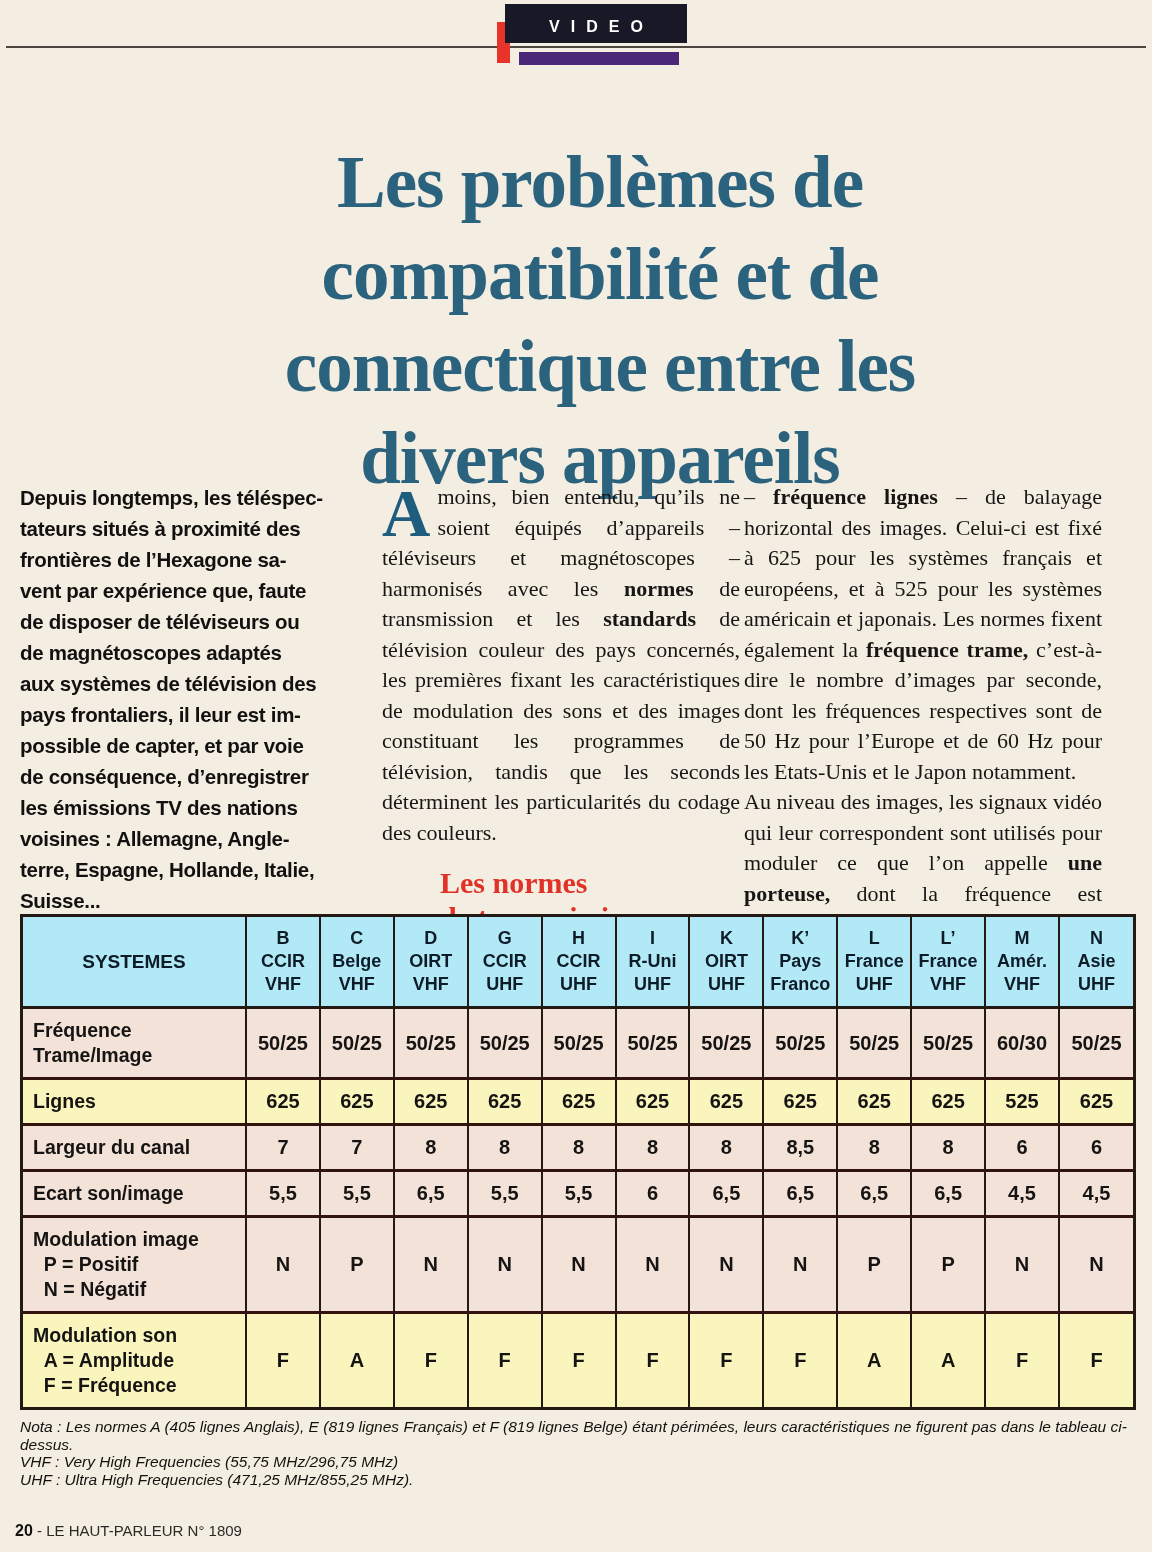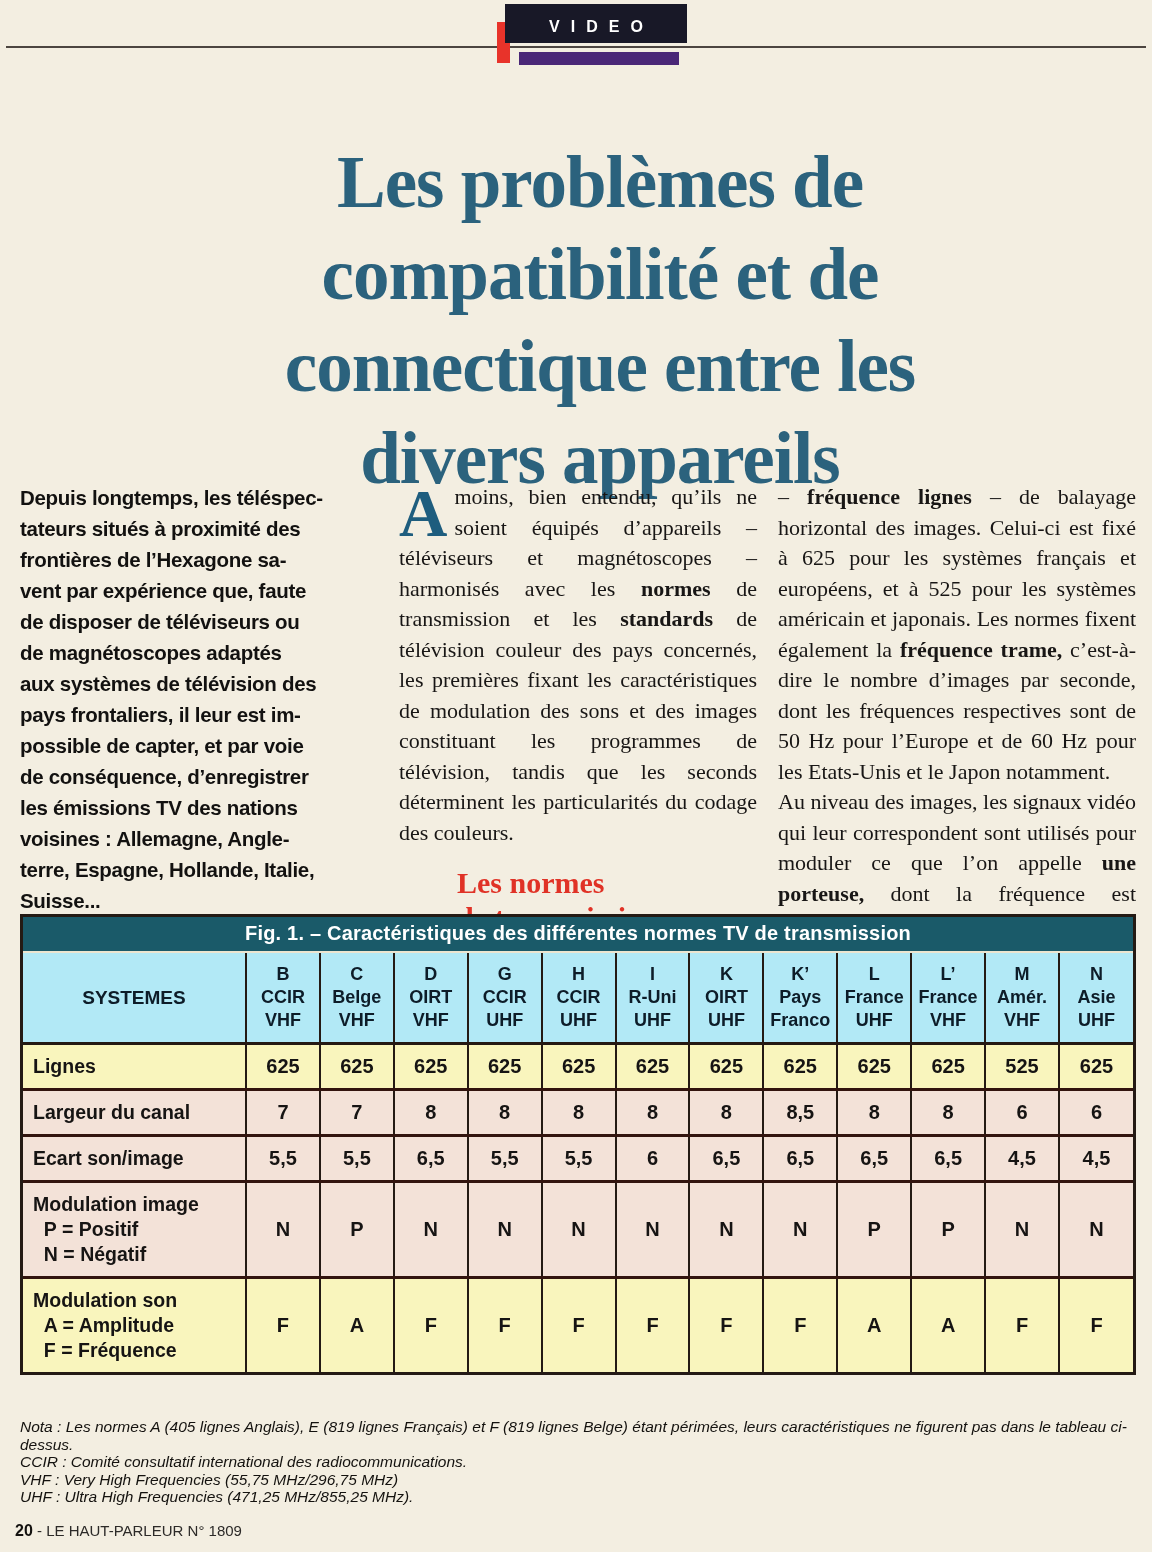--- a/index.html
+++ b/index.html
@@ -32,21 +32,21 @@
   .badge-red-bar{position:absolute;top:22px;left:497px;width:13px;height:41px;background:var(--badge-red);}
   .badge-purple-bar{position:absolute;top:52px;left:519px;width:160px;height:13px;background:var(--badge-purple);}
   
   .headline{
     position:absolute;top:88px;left:0;width:100%;
     font-family:"Liberation Serif",serif;font-weight:bold;
     font-size:73px;line-height:92px;letter-spacing:-1px;
     color:var(--headline);text-align:center;white-space:pre-line;padding-left:24px;
   }
   
-  .columns{position:absolute;top:482px;left:20px;width:1116px;display:flex;gap:21px;}
+  .columns{position:absolute;top:482px;left:20px;width:1116px;display:flex;gap:4px;}
   .col{width:358px;}
   .col-intro{
     font-weight:bold;font-size:20.5px;line-height:31px;letter-spacing:-0.3px;
     white-space:pre-line;color:#121110;
   }
   .col-serif{
     font-family:"Liberation Serif",serif;font-size:22px;line-height:30.5px;
     text-align:justify;color:#181615;
   }
   .col-serif p{margin:0;}
@@ -133,21 +133,20 @@
     <p><span>En premier lieu, les normes de transmission fixent le nombre des lignes</span></p>
   </div>
 
   <div class="col col-serif">
     <p><span>– </span><span class="b">fréquence lignes</span><span> – de balayage horizontal des images. Celui-ci est fixé à 625 pour les systèmes français et européens, et à 525 pour les systèmes américain et japonais. Les normes fixent également la </span><span class="b">fréquence trame,</span><span> c’est-à-dire le nombre d’images par seconde, dont les fréquences respectives sont de 50 Hz pour l’Europe et de 60 Hz pour les Etats-Unis et le Japon notamment.</span></p>
     <p><span>Au niveau des images, les signaux vidéo qui leur correspondent sont utilisés pour moduler ce que l’on appelle </span><span class="b">une porteuse,</span><span> dont la fréquence est déterminée par le canal qui est attribué à l’émetteur. Lequel peut être situé soit</span></p>
   </div>
 </div>
 
 <div class="figure">
-  <div class="fig-title">Fig. 1. – Caractéristiques des différentes normes TV de transmission</div>
   <table>
     <thead>
         <tr id="thead-row">
           <th class="lbl">SYSTEMES</th>
           <th>B
 CCIR
 VHF</th>
           <th>C
 Belge
 VHF</th>
@@ -177,20 +176,36 @@
 VHF</th>
           <th>M
 Amér.
 VHF</th>
           <th>N
 Asie
 UHF</th>
         </tr>
       </thead>
     <tbody id="tbody">
+        <tr class="row-pink">
+          <td class="lbl">Fréquence
+Trame/Image</td>
+          <td>50/25</td>
+          <td>50/25</td>
+          <td>50/25</td>
+          <td>50/25</td>
+          <td>50/25</td>
+          <td>50/25</td>
+          <td>50/25</td>
+          <td>50/25</td>
+          <td>50/25</td>
+          <td>50/25</td>
+          <td>60/30</td>
+          <td>50/25</td>
+        </tr>
         <tr class="row-yellow">
           <td class="lbl">Lignes</td>
           <td>625</td>
           <td>625</td>
           <td>625</td>
           <td>625</td>
           <td>625</td>
           <td>625</td>
           <td>625</td>
           <td>625</td>
@@ -262,20 +277,19 @@
           <td>A</td>
           <td>F</td>
           <td>F</td>
         </tr>
       </tbody>
   </table>
 </div>
 
 <div class="notes" id="notes">
     <p>Nota : Les normes A (405 lignes Anglais), E (819 lignes Français) et F (819 lignes Belge) étant périmées, leurs caractéristiques ne figurent pas dans le tableau ci-dessus.</p>
-    <p>CCIR : Comité consultatif international des radiocommunications.</p>
     <p>VHF : Very High Frequencies (55,75 MHz/296,75 MHz)</p>
     <p>UHF : Ultra High Frequencies (471,25 MHz/855,25 MHz).</p>
   </div>
 
 <div class="footer">
   <span class="num">20</span><span> - LE HAUT-PARLEUR N° 1809</span>
 </div>
 
 </body></html>

